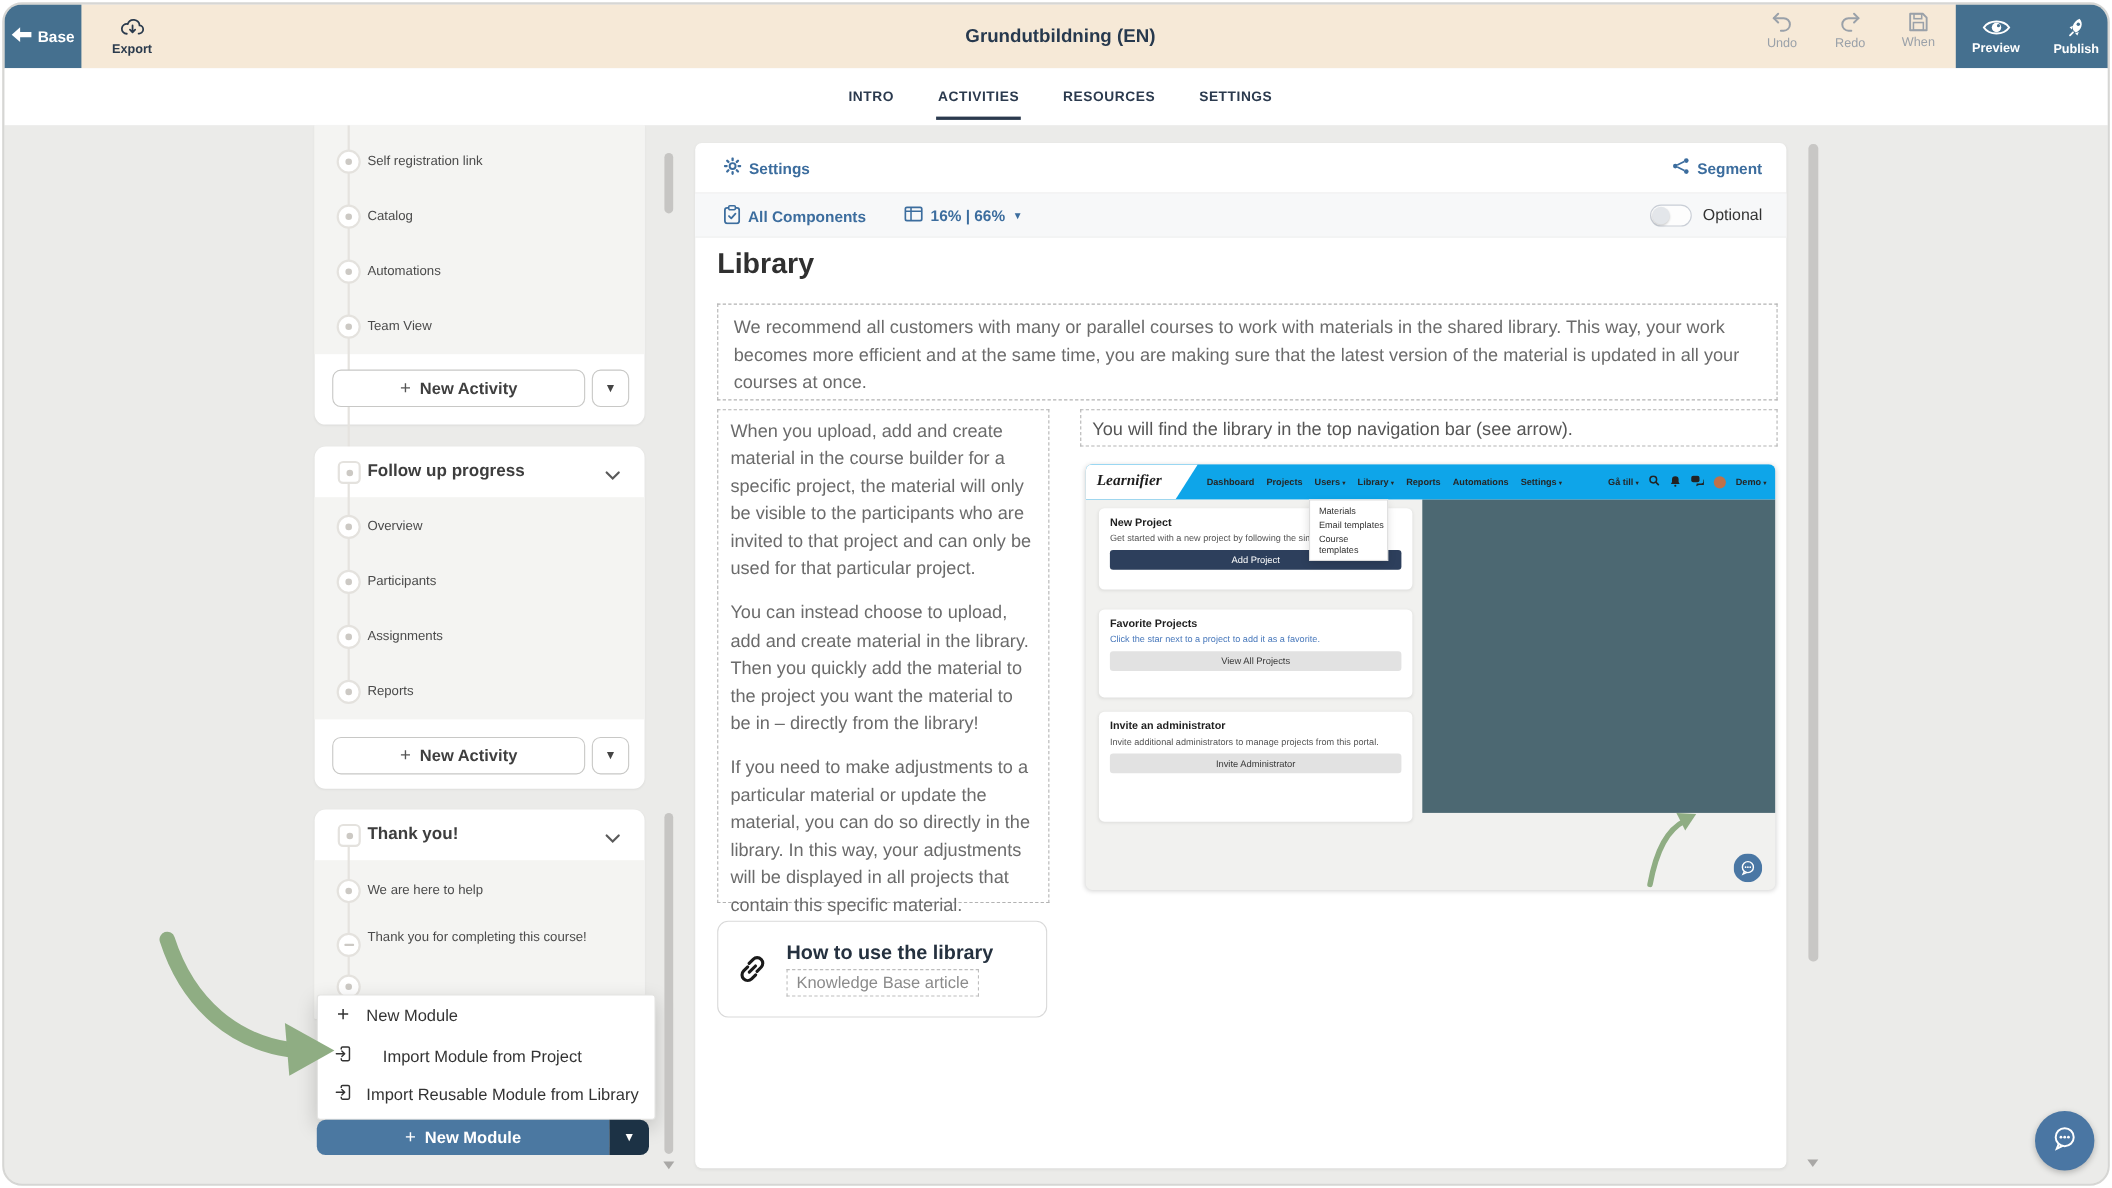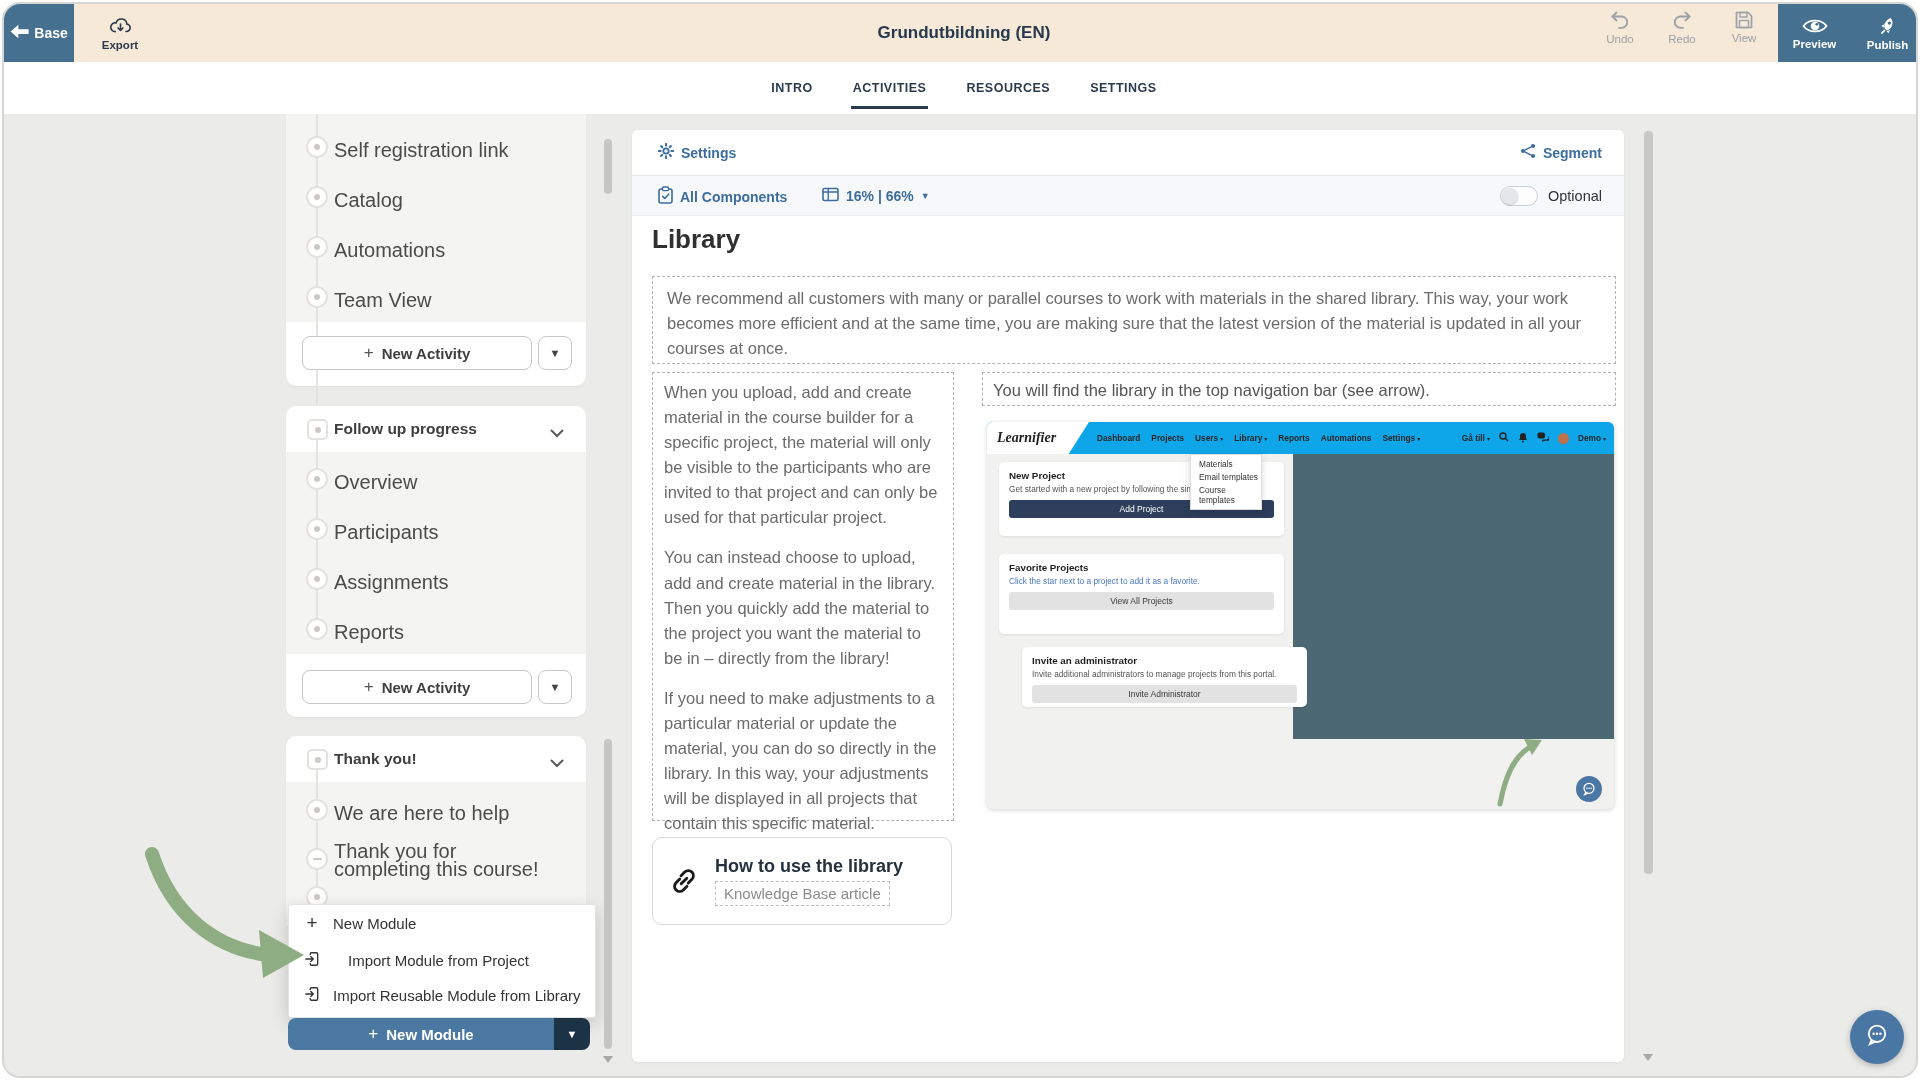--- a/index.html
+++ b/index.html
@@ -22,21 +22,21 @@
   
   .bodybg{position:absolute;left:0;top:110px;width:1920px;height:970px;background:#ebebe9;}
   
   .scard{position:absolute;width:300px;background:#fff;border-radius:10px;box-shadow:0 1px 2px rgba(0,0,0,.05);}
   .itemsbg{position:absolute;left:0;width:300px;background:#f4f4f2;}
   .bullet{position:absolute;width:18px;height:18px;border:2px solid #e4e2de;background:#fff;border-radius:50%;display:flex;align-items:center;justify-content:center;}
   .bullet .dot{width:6px;height:6px;border-radius:50%;background:#ccc9c4;}
   .bullet .minus{width:9px;height:2.4px;border-radius:2px;background:#ccc9c4;}
   .sqbullet{position:absolute;width:17px;height:17px;border:2px solid #e4e2de;background:#fff;border-radius:5px;display:flex;align-items:center;justify-content:center;}
   .sqbullet .dot{width:6px;height:6px;border-radius:50%;background:#ccc9c4;}
-  .sitem{position:absolute;left:330px;color:#4b4b4b;font-size:20px;font-weight:500;cursor:pointer;}
+  .sitem{position:absolute;left:330px;color:#4b4b4b;font-size:12px;font-weight:500;cursor:pointer;}
   .mhead{position:absolute;left:330px;color:#3e3e3e;font-size:15.5px;font-weight:600;cursor:pointer;}
   .chev{position:absolute;left:546px;cursor:pointer;}
   .nabtn{position:absolute;height:34px;background:#fff;border:1px solid #c8c8c6;border-radius:8px;display:flex;align-items:center;justify-content:center;gap:8px;color:#3f3f3f;font-size:15px;font-weight:600;cursor:pointer;box-sizing:border-box;}
   .nabtn .plus{font-size:17px;font-weight:400;color:#555;}
   .naarrow{position:absolute;width:34px;height:34px;background:#fff;border:1px solid #c8c8c6;border-radius:8px;display:flex;align-items:center;justify-content:center;color:#444;font-size:11px;cursor:pointer;box-sizing:border-box;}
   
   .menu{position:absolute;left:284px;top:900px;width:306px;height:112px;background:#fff;border:1px solid #e3e3e1;border-radius:3px;box-shadow:0 6px 18px rgba(0,0,0,.18);z-index:30;}
   .mitem{position:absolute;left:0;width:306px;height:30px;display:flex;align-items:center;gap:13px;padding-left:15px;box-sizing:border-box;color:#333;font-size:15px;cursor:pointer;}
   .mitem .plus{font-size:19px;font-weight:400;color:#333;width:16px;text-align:center;}
   .nmbtn{position:absolute;left:284px;top:1014px;width:302px;height:32px;display:flex;z-index:30;}
@@ -114,21 +114,21 @@
               </g>
             </svg></span>
         <span>Redo</span>
       </div>
       <div class="histbtn">
         <span><svg width="18" height="18" viewBox="0 0 18 18">
               <path d="M1.5 1.5 H13 L16.5 5 V16.5 H1.5 Z" fill="none" stroke="#9aa1a9" stroke-width="1.7" stroke-linejoin="round"></path>
               <rect x="5" y="1.5" width="7" height="4.5" fill="none" stroke="#9aa1a9" stroke-width="1.4"></rect>
               <rect x="4.5" y="9.5" width="9" height="7" fill="none" stroke="#9aa1a9" stroke-width="1.4"></rect>
             </svg></span>
-        <span>View</span>
+        <span>When</span>
       </div>
     </div>
     <div class="pubblock">
       <div class="pubbtn">
         <span><svg width="26" height="18" viewBox="0 0 26 18">
               <path d="M1.5 9 C6.5 1.8 19.5 1.8 24.5 9 C19.5 16.2 6.5 16.2 1.5 9 Z" fill="none" stroke="#fff" stroke-width="1.8"></path>
               <circle cx="13" cy="9" r="4.3" fill="#fff"></circle>
               <circle cx="14.8" cy="7.3" r="1.4" fill="#45708f"></circle>
             </svg></span>
         <span>Preview</span>
@@ -385,21 +385,21 @@
       <div class="shotcard" style="top:40px;height:74px;">
         <div class="t">New Project</div>
         <div class="b">Get started with a new project by following the simple instructions.</div>
         <div class="shotbtn dark">Add Project</div>
       </div>
       <div class="shotcard" style="top:132px;height:80px;">
         <div class="t">Favorite Projects</div>
         <div class="b blue">Click the star next to a project to add it as a favorite.</div>
         <div class="shotbtn gray">View All Projects</div>
       </div>
-      <div class="shotcard" style="top:225px;height:60px;margin-left:23px;">
+      <div class="shotcard" style="top:225px;height:100px;">
         <div class="t">Invite an administrator</div>
         <div class="b">Invite additional administrators to manage projects from this portal.</div>
         <div class="shotbtn gray">Invite Administrator</div>
       </div>
 
       <div class="abs" style="left:589px;top:354px;">
         <svg width="26" height="26" viewBox="0 0 26 26">
             <circle cx="13" cy="13" r="13" fill="#4a77a4"></circle>
             <g stroke="#fff" fill="none" stroke-width="1.3">
               <circle cx="13" cy="12.3" r="5"></circle>

